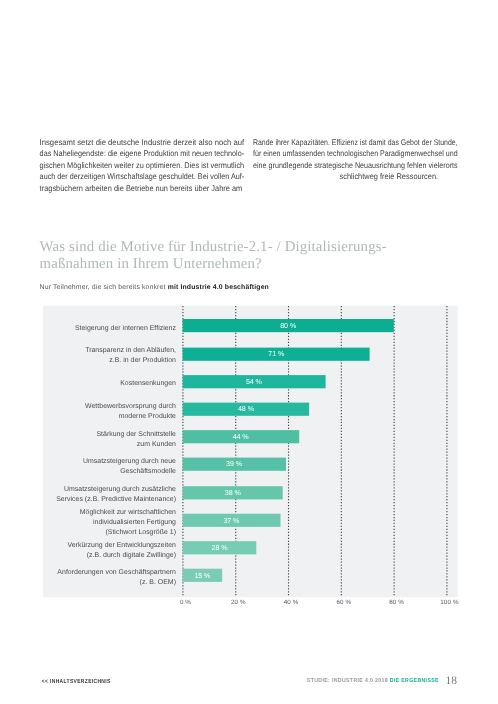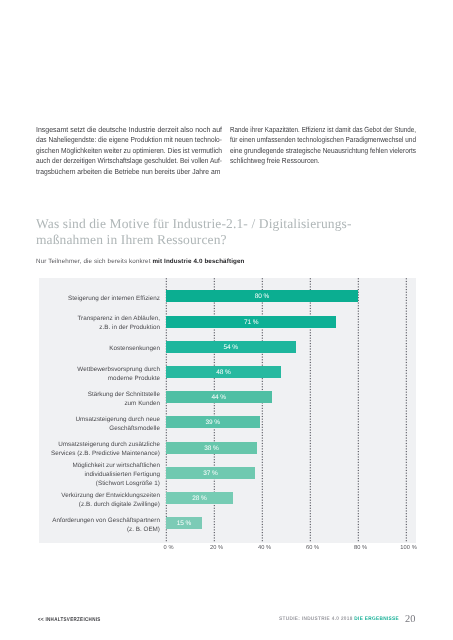--- a/index.html
+++ b/index.html
@@ -8,21 +8,21 @@
     font-family:"Liberation Sans",sans-serif;
     -webkit-font-smoothing:antialiased;
     text-rendering:geometricPrecision;
     overflow:hidden;position:relative;
   }
   .page{position:absolute;inset:0;transform:translateZ(0);}
 
   
   .copy{
     position:absolute;left:36px;top:124.7px;width:379.5px;
-    display:flex;gap:7.5px;
+    display:flex;gap:7.5px;text-align:right;
   }
   .col{width:186px;}
   .bline{
     font-size:7.45px;height:10.5px;line-height:10.5px;
     color:#404044;
     letter-spacing:0.01px;
     white-space:nowrap;
     transform-origin:0 50%;
   }
 
@@ -118,21 +118,21 @@
     <div class="col" id="col-right">
         <div class="bline" style="transform: scaleX(0.846778);">Rande ihrer Kapazitäten. Effizienz ist damit das Gebot der Stunde,</div>
         <div class="bline" style="transform: scaleX(0.862734);">für einen umfassenden technologischen Paradigmenwechsel und</div>
         <div class="bline" style="transform: scaleX(0.872599);">eine grundlegende strategische Neuausrichtung fehlen vielerorts</div>
         <div class="bline" style="transform: scaleX(0.905);">schlichtweg freie Ressourcen.</div>
       </div>
   </div>
 
   <div class="headline">
     <div>Was sind die Motive für Industrie-2.1- / Digitalisierungs-</div>
-    <div>maßnahmen in Ihrem Ressourcen?</div>
+    <div>maßnahmen in Ihrem Unternehmen?</div>
   </div>
 
   <div class="subnote">
     <span>Nur Teilnehmer, die sich bereits konkret </span><b>mit Industrie 4.0 beschäftigen</b>
   </div>
 
   <div class="chart">
     <svg id="gridsvg" viewBox="0 0 377.3 264.3" preserveAspectRatio="none">
         <line x1="127.3" x2="127.3" y1="0.2" y2="264.8"></line>
         <line x1="175.3" x2="175.3" y1="0.2" y2="264.8"></line>
@@ -212,14 +212,14 @@
         <div class="tick" style="left: 144px;">60 %</div>
         <div class="tick" style="left: 192px;">80 %</div>
         <div class="tick" style="left: 240px;">100 %</div>
       </div>
   </div>
 
   <div class="toc">&lt;&lt; INHALTSVERZEICHNIS</div>
   <div class="foot-right">
     <span>STUDIE: INDUSTRIE 4.0 2018 </span><span class="accent">DIE ERGEBNISSE</span>
   </div>
-  <div class="pageno">20</div>
+  <div class="pageno">18</div>
 </div>
 
 </body></html>

